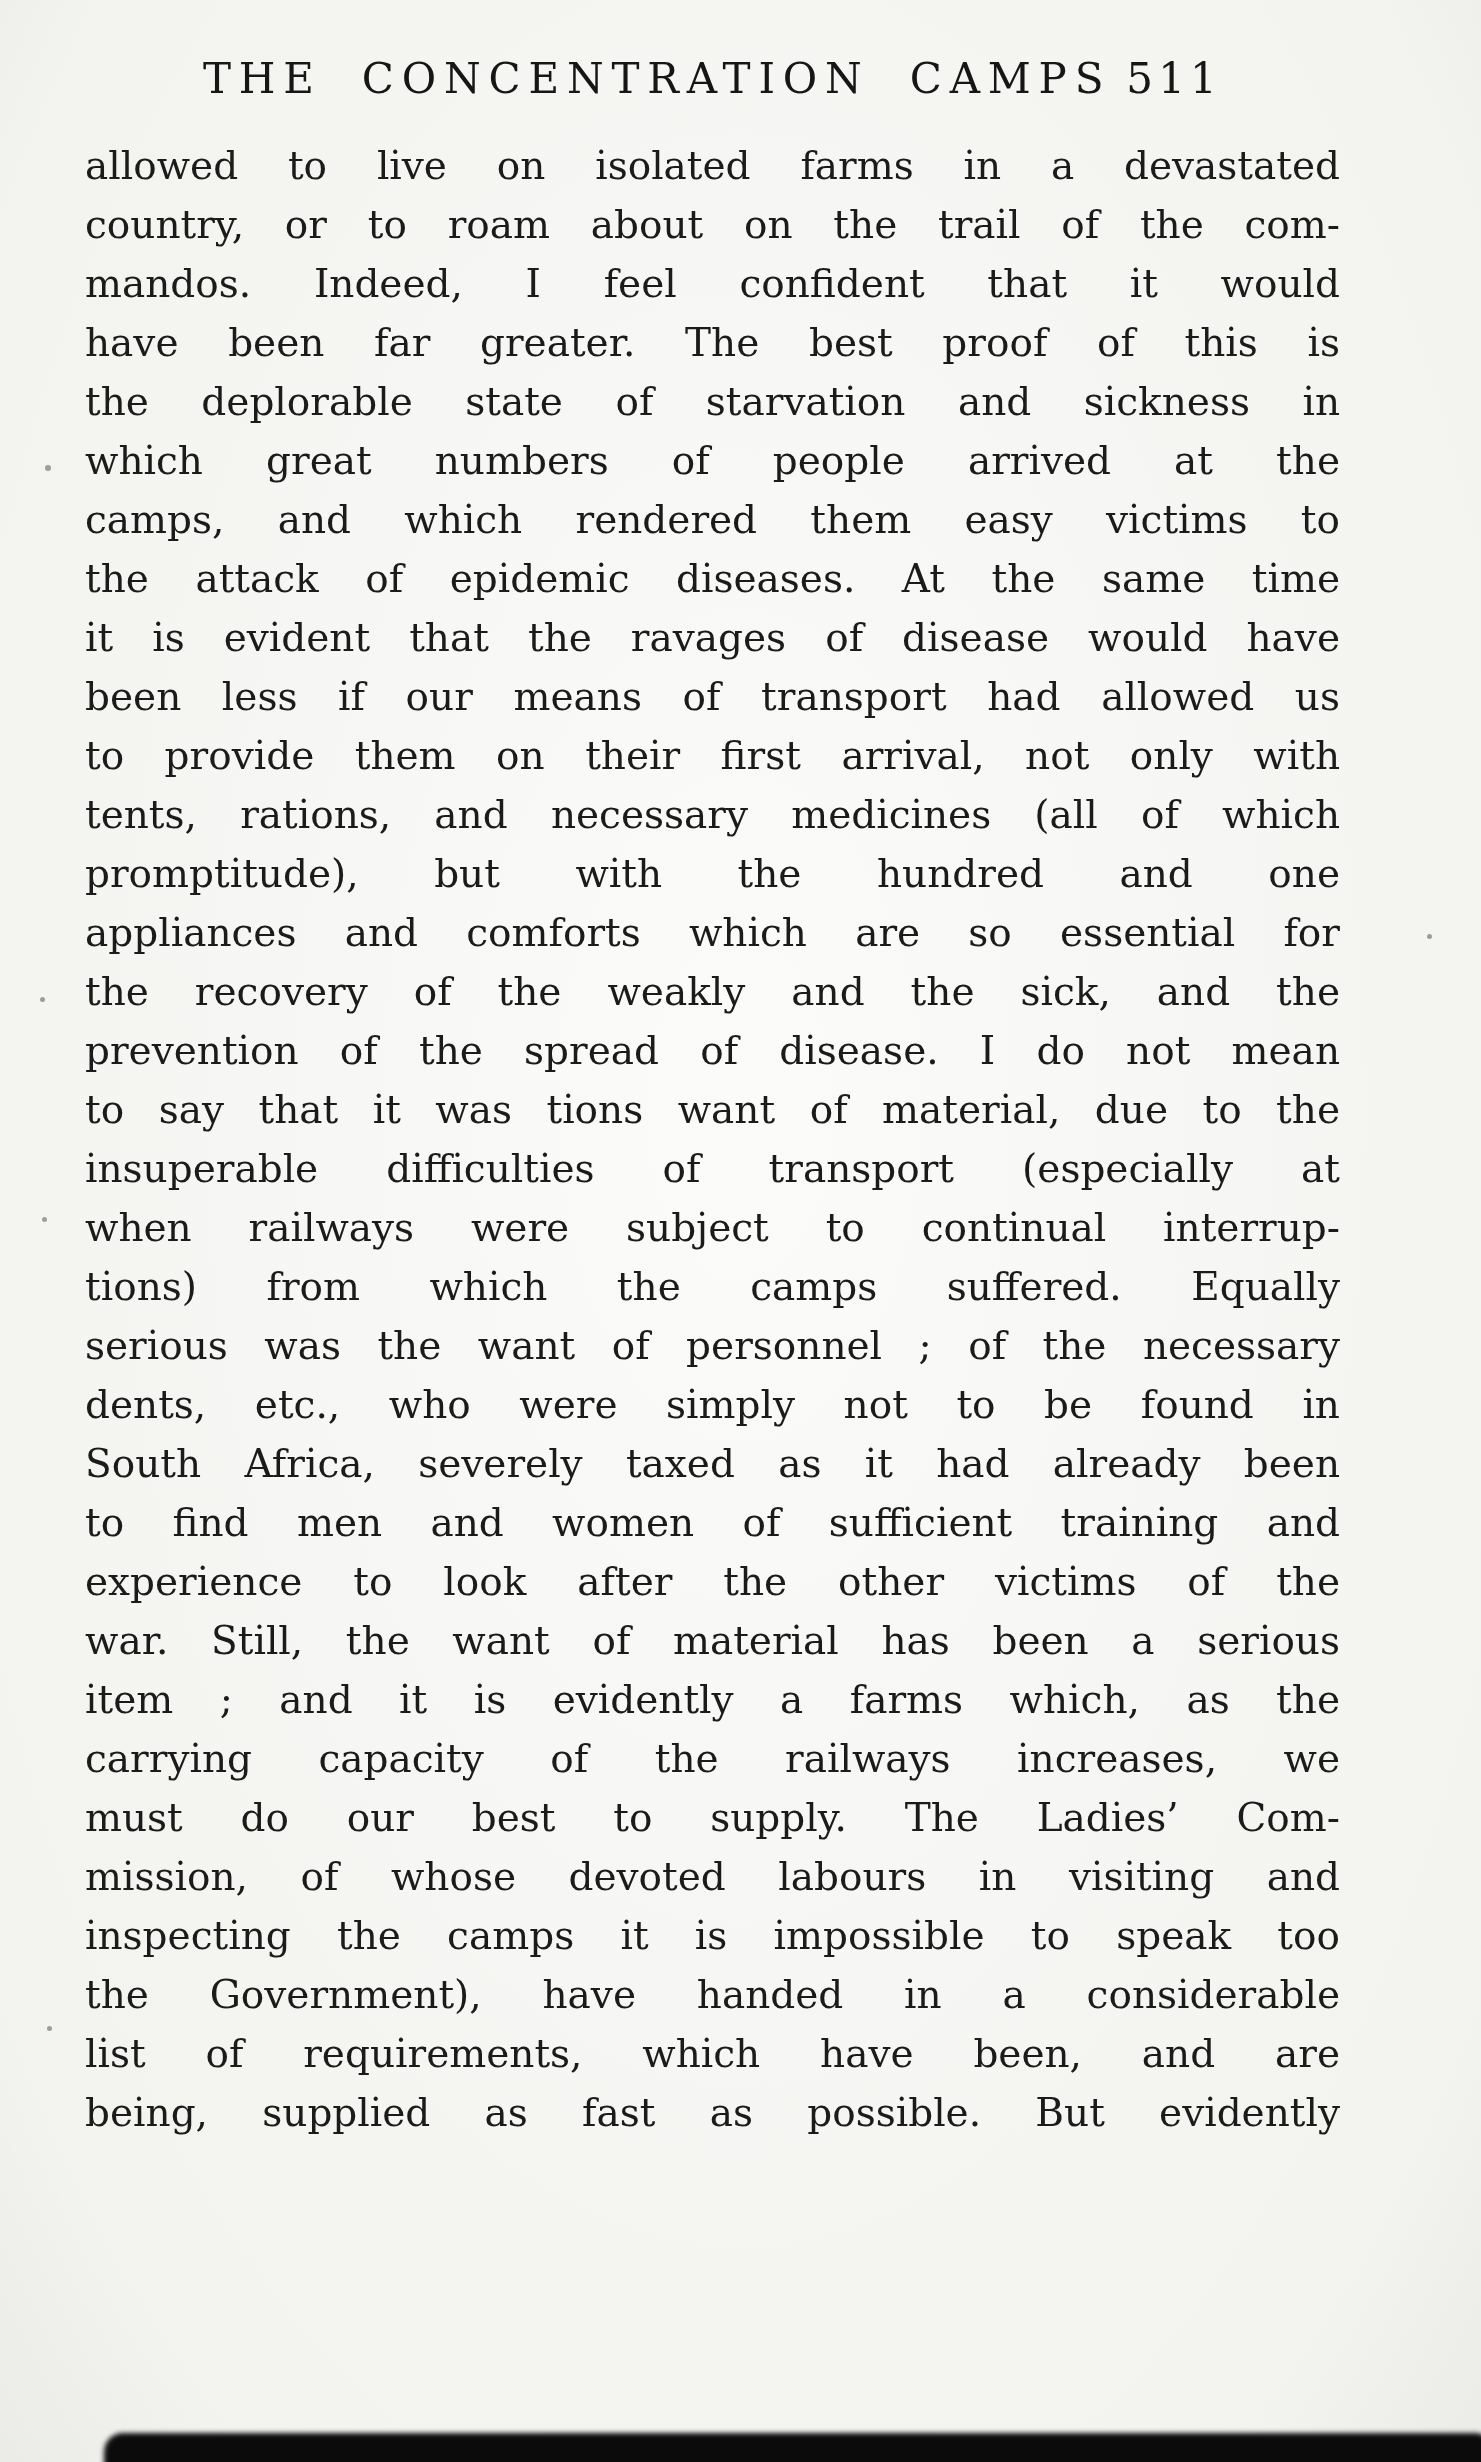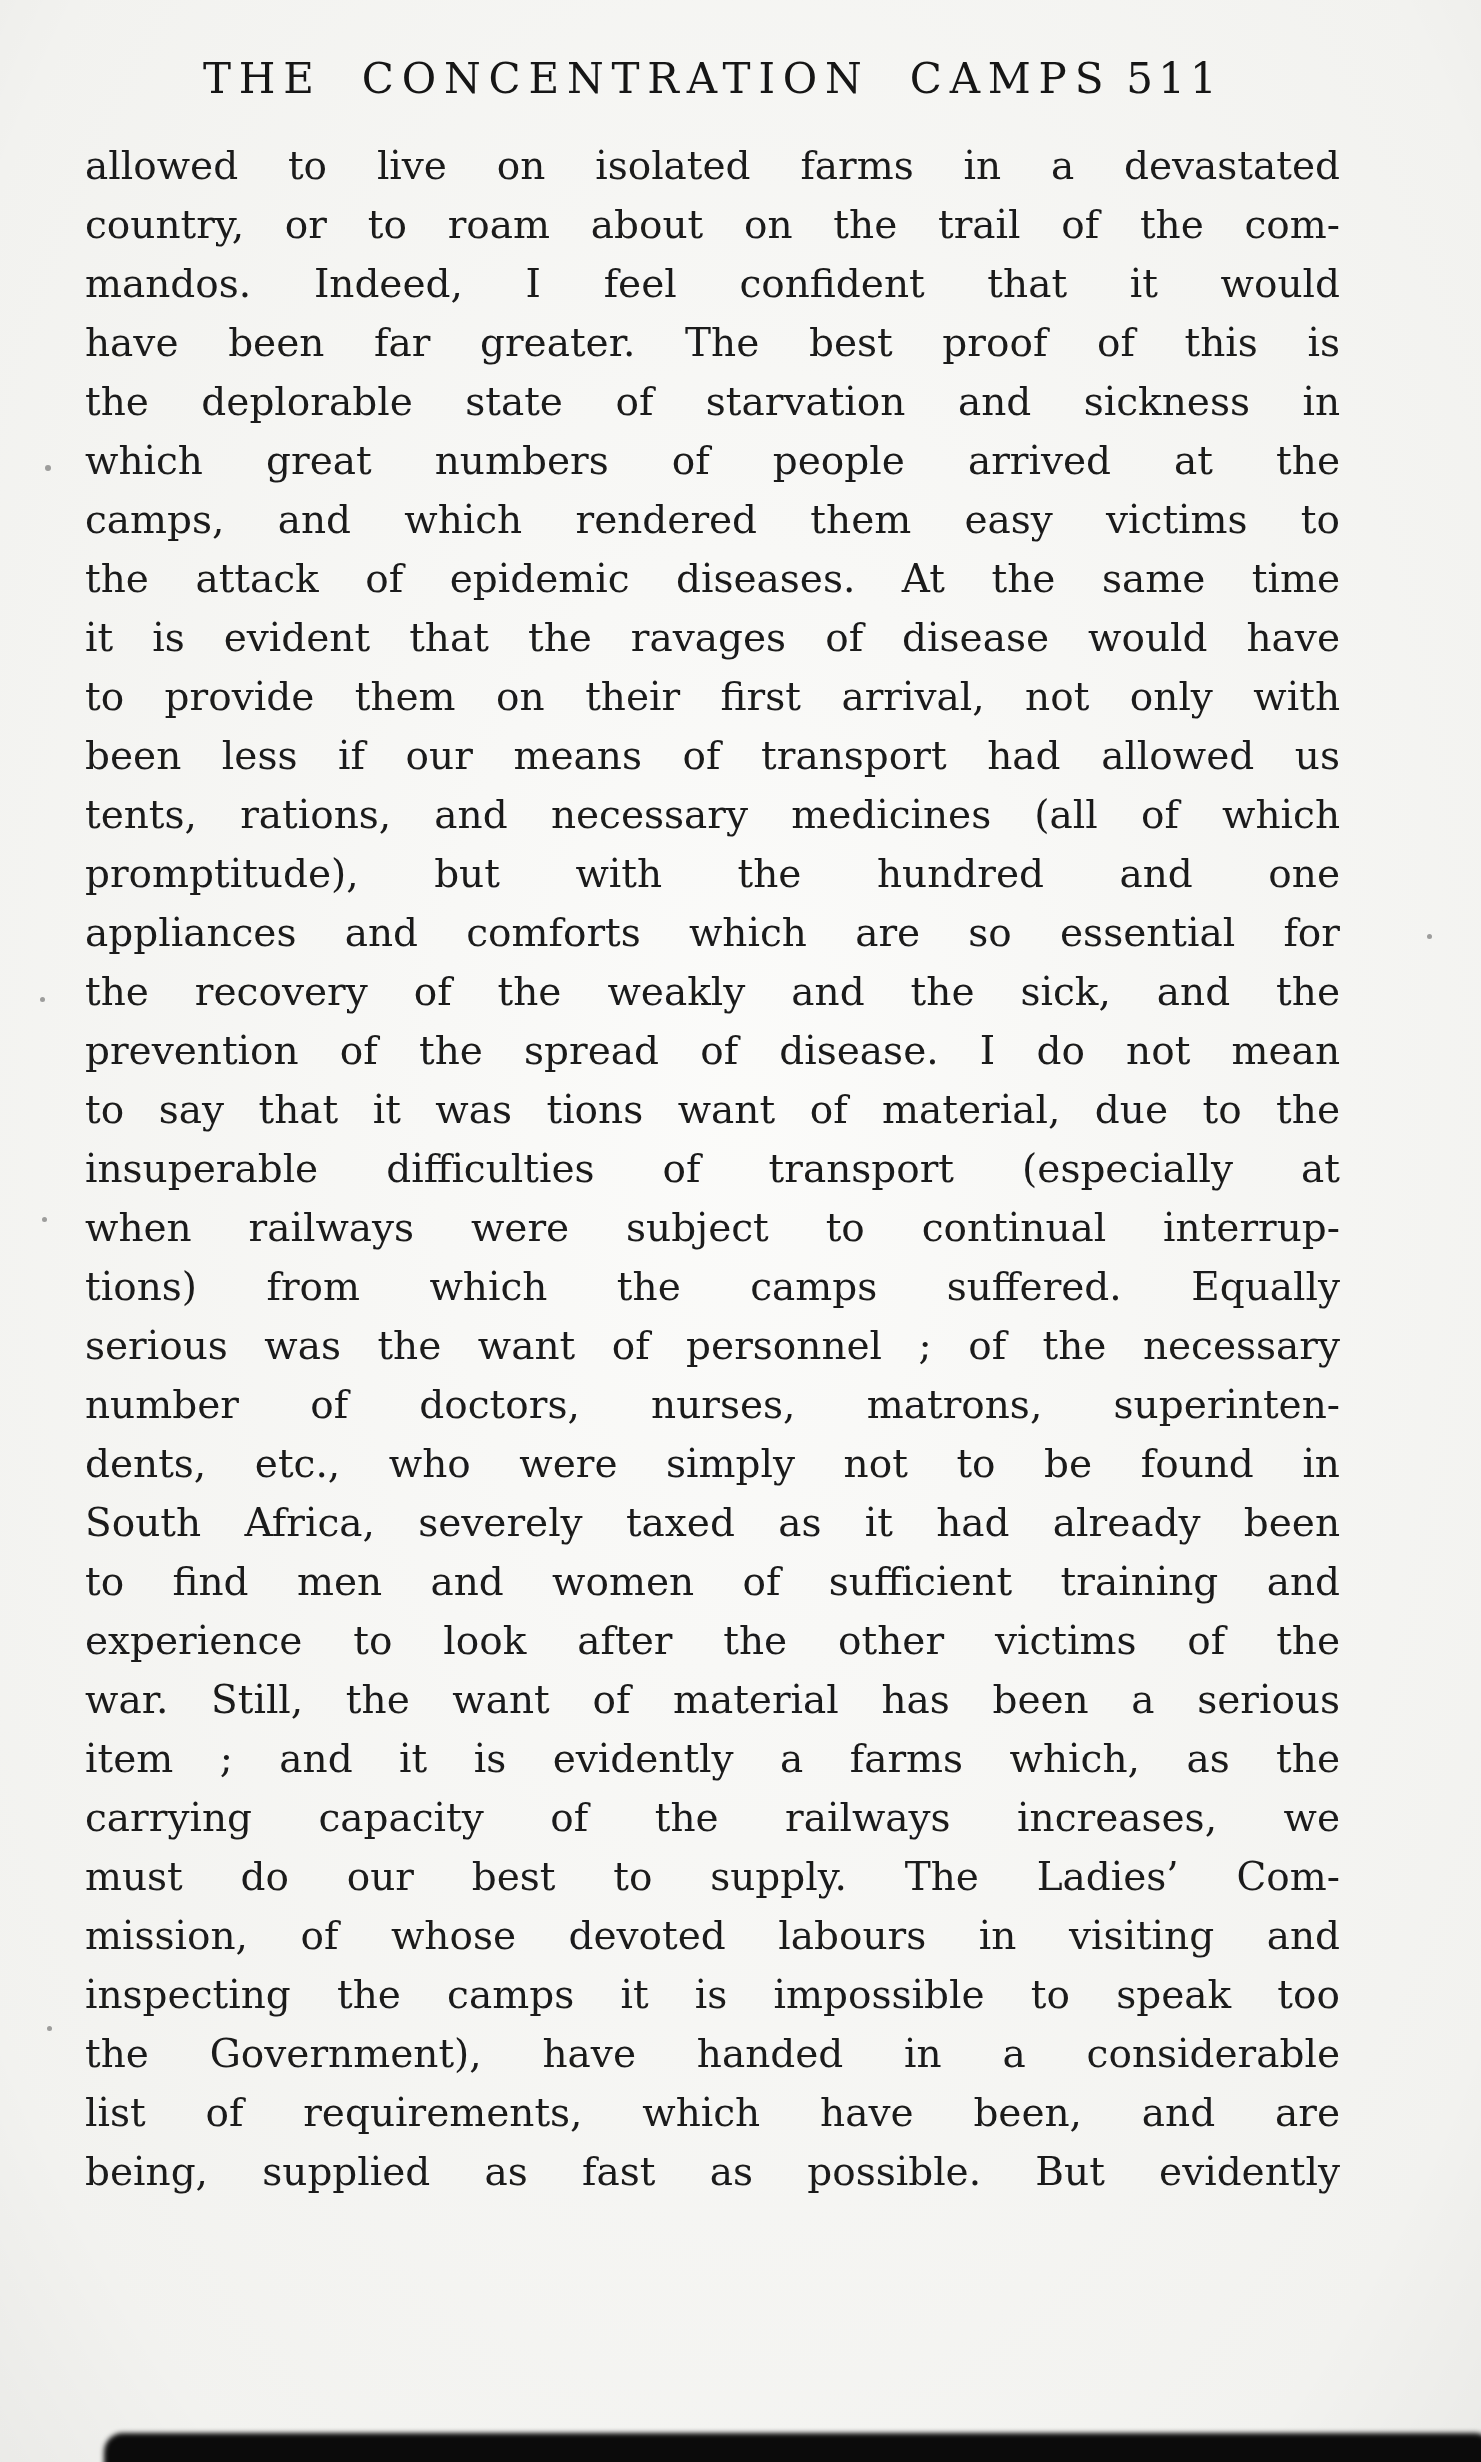--- a/index.html
+++ b/index.html
@@ -86,33 +86,32 @@
   <div class="text-block">
       <div class="line">allowed to live on isolated farms in a devastated</div>
       <div class="line">country, or to roam about on the trail of the com-</div>
       <div class="line">mandos.  Indeed, I feel confident that it would</div>
       <div class="line">have been far greater.  The best proof of this is</div>
       <div class="line">the deplorable state of starvation and sickness in</div>
       <div class="line">which great numbers of people arrived at the</div>
       <div class="line">camps, and which rendered them easy victims to</div>
       <div class="line">the attack of epidemic diseases.  At the same time</div>
       <div class="line">it is evident that the ravages of disease would have</div>
+      <div class="line">been less if our means of transport had allowed us</div>
       <div class="line">to provide them on their first arrival, not only with</div>
-      <div class="line">been less if our means of transport had allowed us</div>
       <div class="line">tents, rations, and necessary medicines (all of which</div>
       <div class="line">promptitude), but with the hundred and one</div>
       <div class="line">appliances and comforts which are so essential for</div>
       <div class="line">the recovery of the weakly and the sick, and the</div>
       <div class="line">prevention of the spread of disease.  I do not mean</div>
       <div class="line">to say that it was tions want of material, due to the</div>
       <div class="line">insuperable difficulties of transport (especially at</div>
       <div class="line">when railways were subject to continual interrup-</div>
       <div class="line">tions) from which the camps suffered.  Equally</div>
       <div class="line">serious was the want of personnel ; of the necessary</div>
-      <div class="line">number of doctors, nurses, matrons, superinten-</div>
       <div class="line">dents, etc., who were simply not to be found in</div>
       <div class="line">South Africa, severely taxed as it had already been</div>
       <div class="line">to find men and women of sufficient training and</div>
       <div class="line">experience to look after the other victims of the</div>
       <div class="line">war.  Still, the want of material has been a serious</div>
       <div class="line">item ; and it is evidently a farms which, as the</div>
       <div class="line">carrying capacity of the railways increases, we</div>
       <div class="line">must do our best to supply.  The Ladies’ Com-</div>
       <div class="line">mission, of whose devoted labours in visiting and</div>
       <div class="line">inspecting the camps it is impossible to speak too</div>

